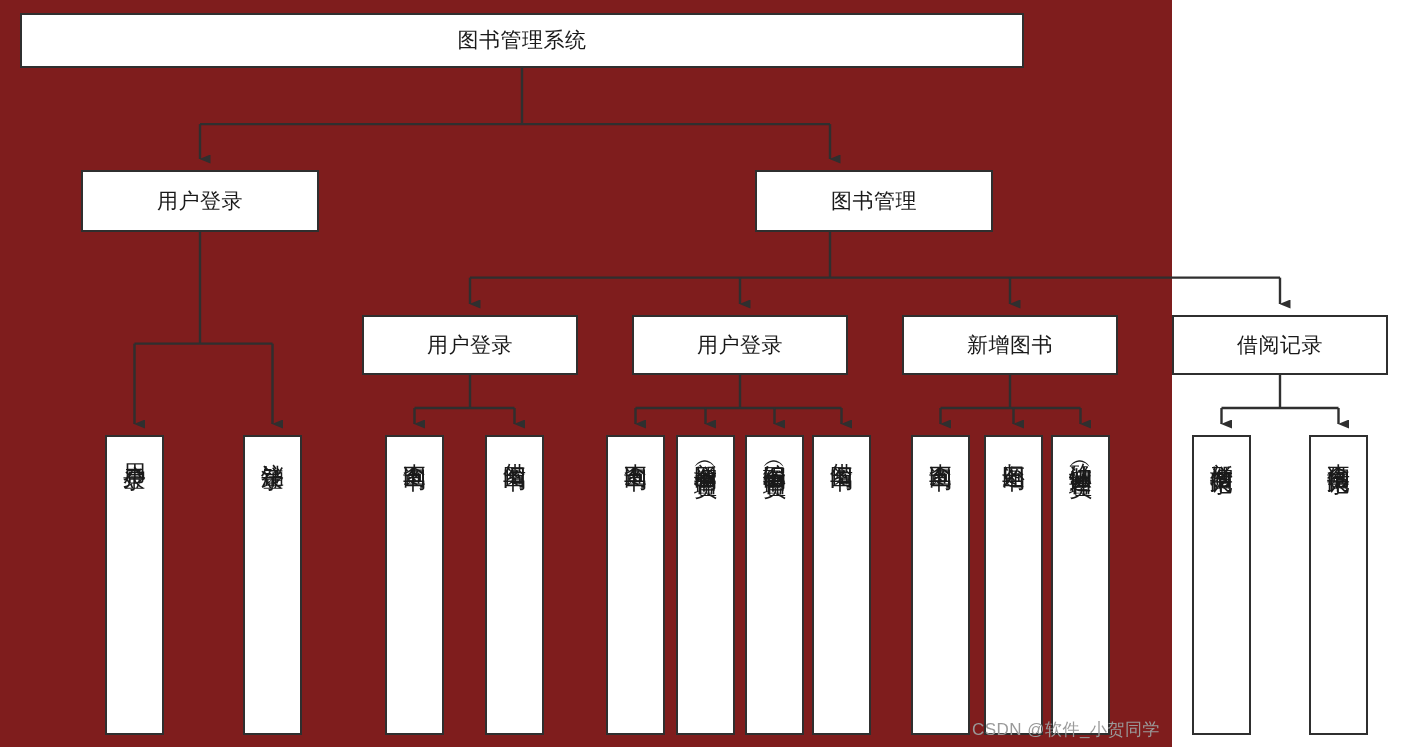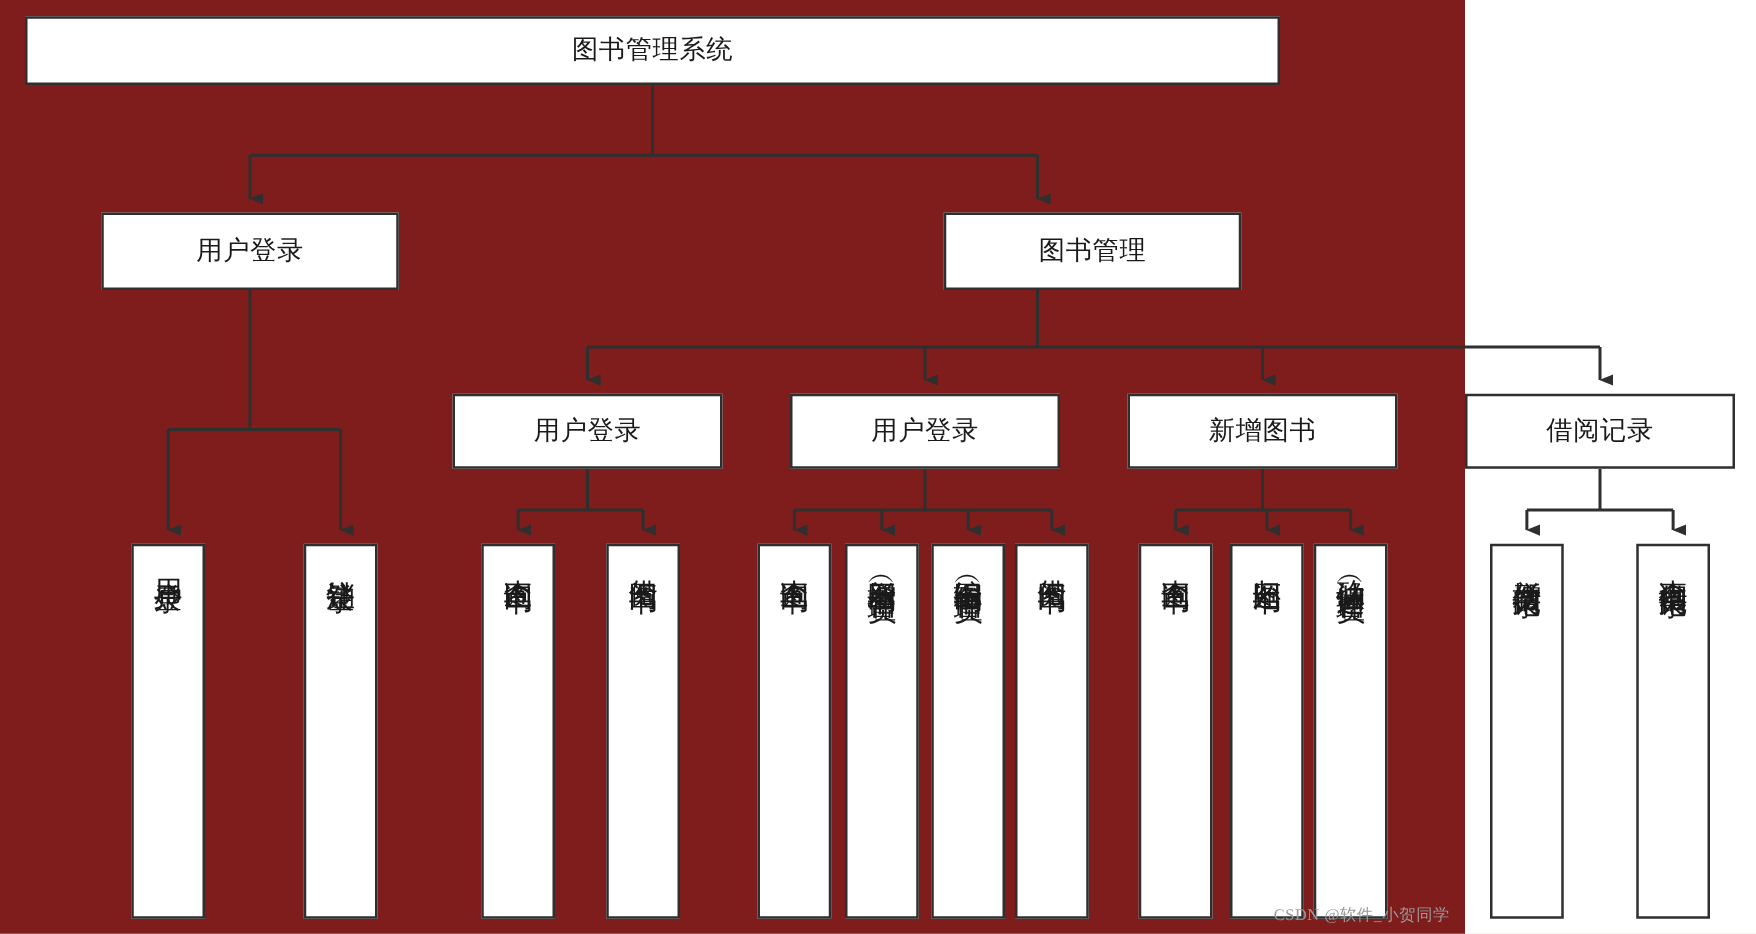--- a/index.html
+++ b/index.html
@@ -56,25 +56,24 @@
     writing-mode: vertical-rl;
     text-orientation: upright;
     font-size: 23px;
     letter-spacing: 2px;
     line-height: 1;
   }
   .watermark {
     position: absolute;
     right: 12px;
     bottom: 6px;
-    font-size: 13px;
+    font-size: 17px;
     color: #9a9a9a;
     white-space: nowrap;
     letter-spacing: 0.5px;
-    font-family: Liberation Serif, serif;
   }
 </style>
 </head>
 <body>
 
 <div id="diagram-root">
 
   <svg class="connectors" viewBox="0 0 1405 747" xmlns="http://www.w3.org/2000/svg">
     <defs>
       <marker id="arrowhead" markerWidth="9" markerHeight="11" refX="4.5" refY="10.5" orient="auto" markerUnits="userSpaceOnUse">

